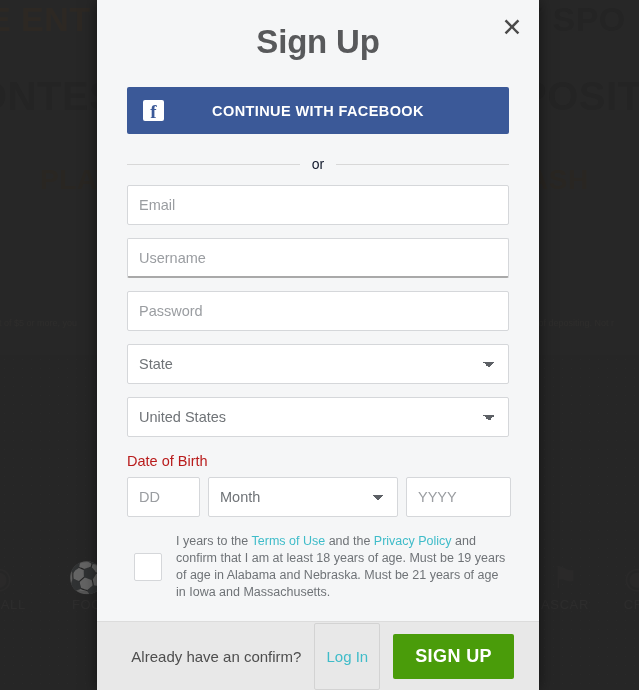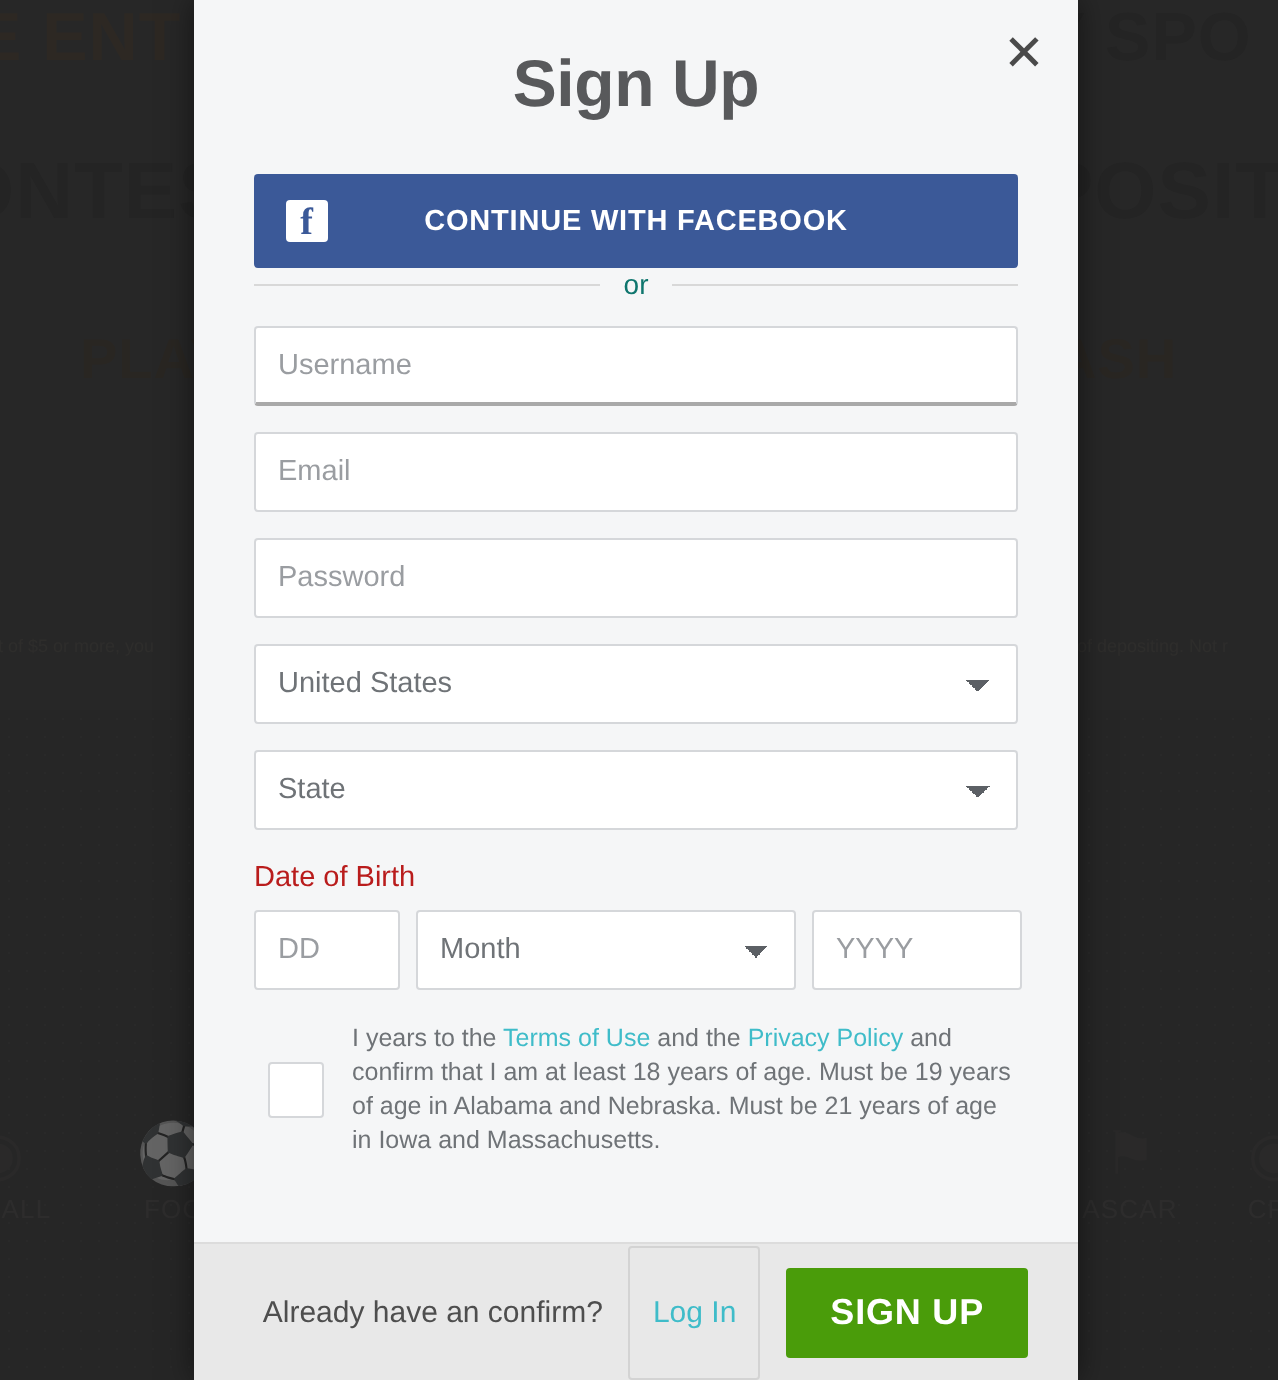--- a/index.html
+++ b/index.html
@@ -174,21 +174,22 @@
     font-size: 19px;
     font-weight: bold;
     font-family: "Liberation Serif", serif;
     line-height: 20px;
     transform: translateY(1px);
   }
 
   .or-divider {
     display: flex;
     align-items: center;
-    color: #0f766e;
+    margin-top: 22px;
+    color: #0f172a;
     font-size: 14px;
   }
   .or-divider .rule {
     flex: 1 1 auto;
     height: 1px;
     background: #d8d8d8;
   }
   .or-divider .or-label {
     padding: 0 12px;
   }
@@ -357,32 +358,32 @@
       </span>
       <span>CONTINUE WITH FACEBOOK</span>
     </button>
 
     <div class="or-divider">
       <span class="rule"></span>
       <span class="or-label">or</span>
       <span class="rule"></span>
     </div>
 
+    <input class="field" id="email-input" type="text" placeholder="Email" style="">
+
     <input class="field focused" id="username-input" type="text" placeholder="Username" style="">
 
-    <input class="field" id="email-input" type="text" placeholder="Email" style="">
-
     <input class="field" id="password-input" type="password" placeholder="Password" style="">
+
+    <select class="field" id="state-select">
+      <option>State</option>
+    </select>
 
     <select class="field" id="country-select">
       <option>United States</option>
-    </select>
-
-    <select class="field" id="state-select">
-      <option>State</option>
     </select>
 
     <div class="dob-label">Date of Birth</div>
 
     <div class="dob-row">
       <input class="field" id="dob-day" type="text" placeholder="DD" style="">
       <select class="field" id="dob-month">
         <option>Month</option>
       </select>
       <input class="field" id="dob-year" type="text" placeholder="YYYY" style="">

